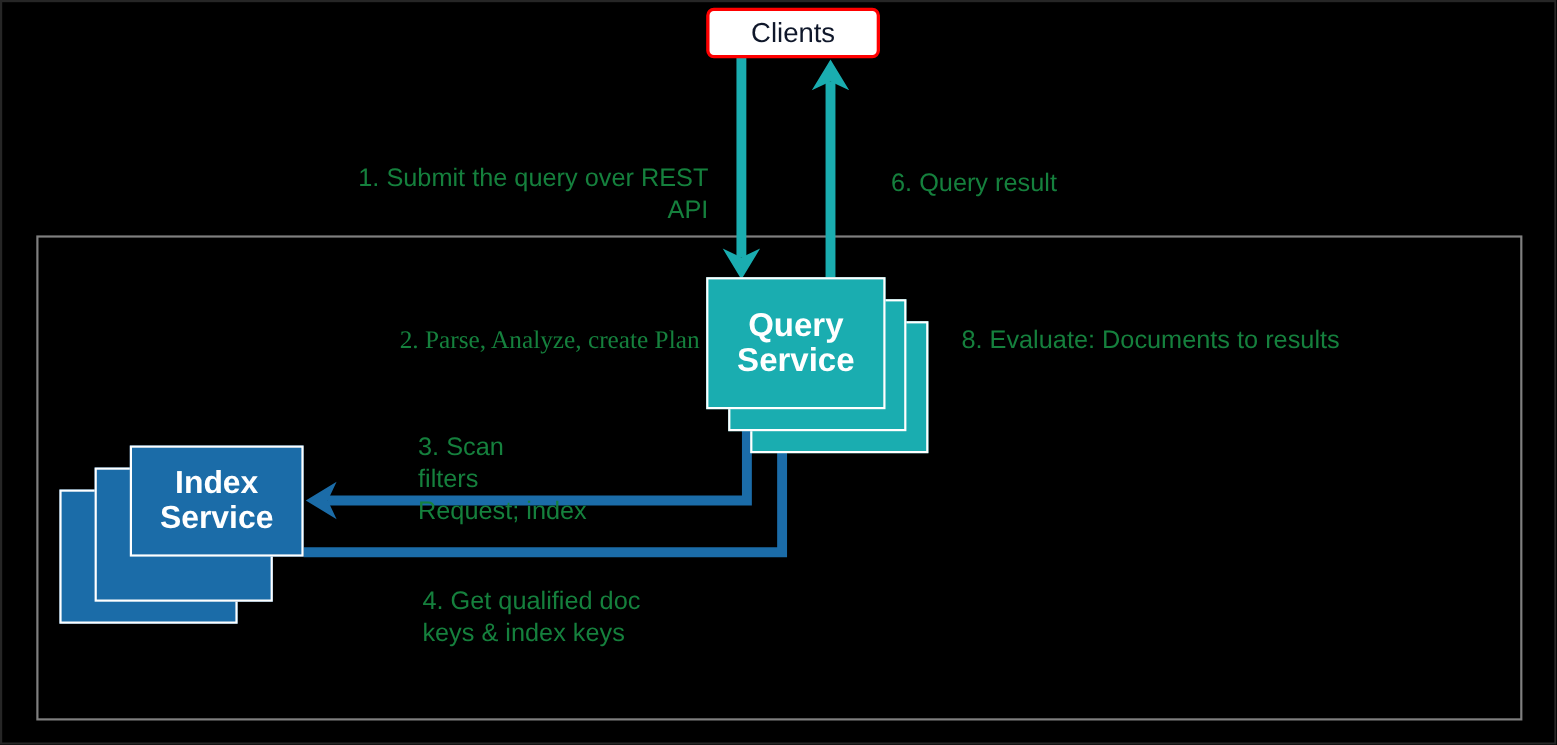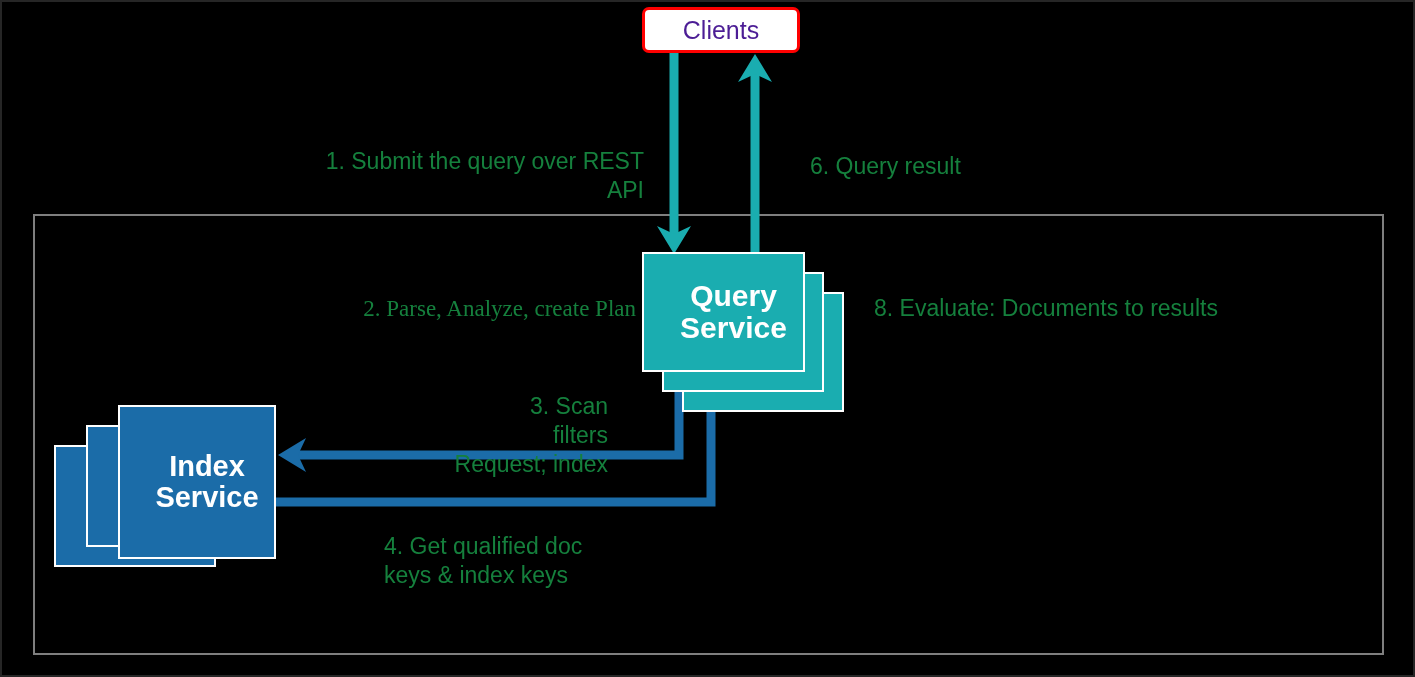--- a/index.html
+++ b/index.html
@@ -5,51 +5,51 @@
   html,body{margin:0;padding:0;background:#000;}
   body{width:1415px;height:677px;overflow:hidden;font-family:"Liberation Sans",sans-serif;}
   #stage{position:relative;width:1415px;height:677px;background:#000000;box-sizing:border-box;border:2px solid #262626;}
   #stage *{box-sizing:border-box;}
 
   
   .container-rect{position:absolute;left:31px;top:212px;width:1351px;height:441px;border:2px solid #7f7f7f;background:transparent;}
 
   
   .clients-box{position:absolute;left:640px;top:5px;width:158px;height:46px;background:#ffffff;border:3px solid #ff0000;border-radius:7px;display:flex;align-items:center;justify-content:center;}
-  .clients-box .lbl{font-size:25px;color:#4c1d95;font-family:"Liberation Sans",sans-serif;line-height:1;}
+  .clients-box .lbl{font-size:25px;color:#0f172a;font-family:"Liberation Sans",sans-serif;line-height:1;}
 
   
   .stack{position:absolute;}
   .stack .card{position:absolute;border:2px solid #ffffff;}
   .stack .card .txt{
-    position:absolute;left:10px;top:0;width:100%;height:100%;
+    position:absolute;left:0;top:0;width:100%;height:100%;
     display:flex;flex-direction:column;align-items:center;justify-content:center;
     color:#ffffff;font-weight:bold;line-height:1.08;text-align:center;
     font-family:"Liberation Sans",sans-serif;
   }
 
   
   .qs{left:640px;top:250px;width:202px;height:160px;}
   .qs .c3{left:40px;top:40px;width:162px;height:120px;background:#1AADB0;}
   .qs .c2{left:20px;top:20px;width:162px;height:120px;background:#1AADB0;}
   .qs .c1{left:0px;  top:0px;  width:163px;height:120px;background:#1AADB0;}
   .qs .txt{font-size:30px;}
 
   
   .is{left:52px;top:403px;width:222px;height:163px;}
   .is .c3{left:0px; top:40px;width:162px;height:122px;background:#1B6CA8;}
   .is .c2{left:32px;top:20px;width:162px;height:122px;background:#1B6CA8;}
-  .is .c1{left:64px;top:0px; width:158px;height:154px;background:#1B6CA8;padding-left:28px;}
+  .is .c1{left:64px;top:0px; width:158px;height:101px;background:#1B6CA8;padding-left:28px;}
   .is .txt{font-size:29px;}
 
   
   .step{position:absolute;color:#15803d;font-size:23px;line-height:1.27;font-family:"Liberation Sans",sans-serif;}
   .s1{left:222px;top:145px;width:420px;text-align:right;}
   .s2{left:222px;top:292px;width:412px;text-align:right;font-family:Liberation Serif, serif;}
-  .s3{left:398px;top:390px;width:208px;text-align:right;}
+  .s3{left:378px;top:390px;width:208px;text-align:left;}
   .s4{left:382px;top:530px;width:270px;text-align:left;}
   .s5{left:872px;top:292px;width:470px;text-align:left;}
   .s6{left:808px;top:150px;width:260px;text-align:left;}
 
   svg.arrows{position:absolute;left:0;top:0;width:1415px;height:677px;overflow:visible;}
 </style>
 </head>
 <body>
 
 <div id="stage">

